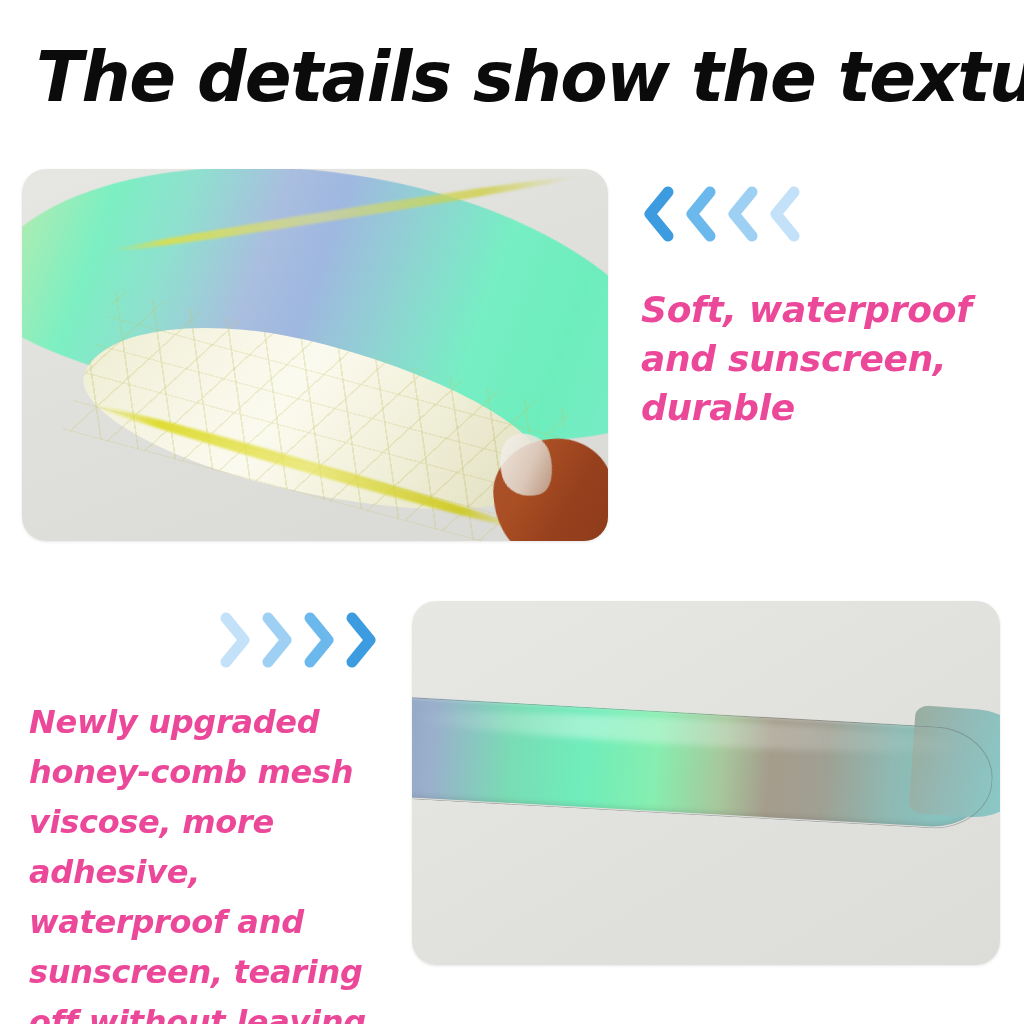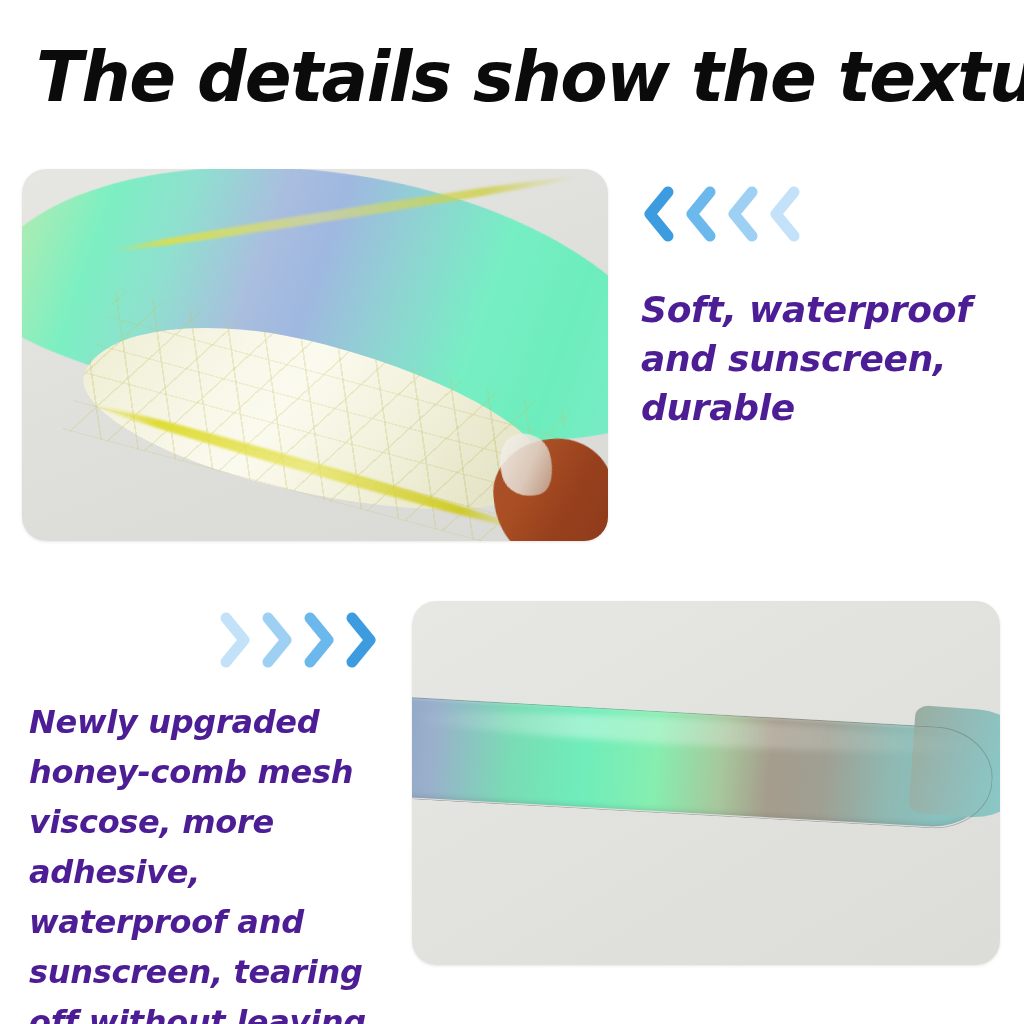--- a/index.html
+++ b/index.html
@@ -236,21 +236,21 @@
     height: 56px;
     display: block;
   }
 
   
   .body-copy {
     position: absolute;
     font-family: "DejaVu Sans", sans-serif;
     font-style: italic;
     font-weight: 600;
-    color: #4c1d95;
+    color: #ec4899;
     letter-spacing: -0.3px;
   }
   .body-copy.right {
     left: 641px;
     top: 285px;
     width: 360px;
     font-size: 36px;
     line-height: 49px;
   }
   .body-copy.bottom-left {

